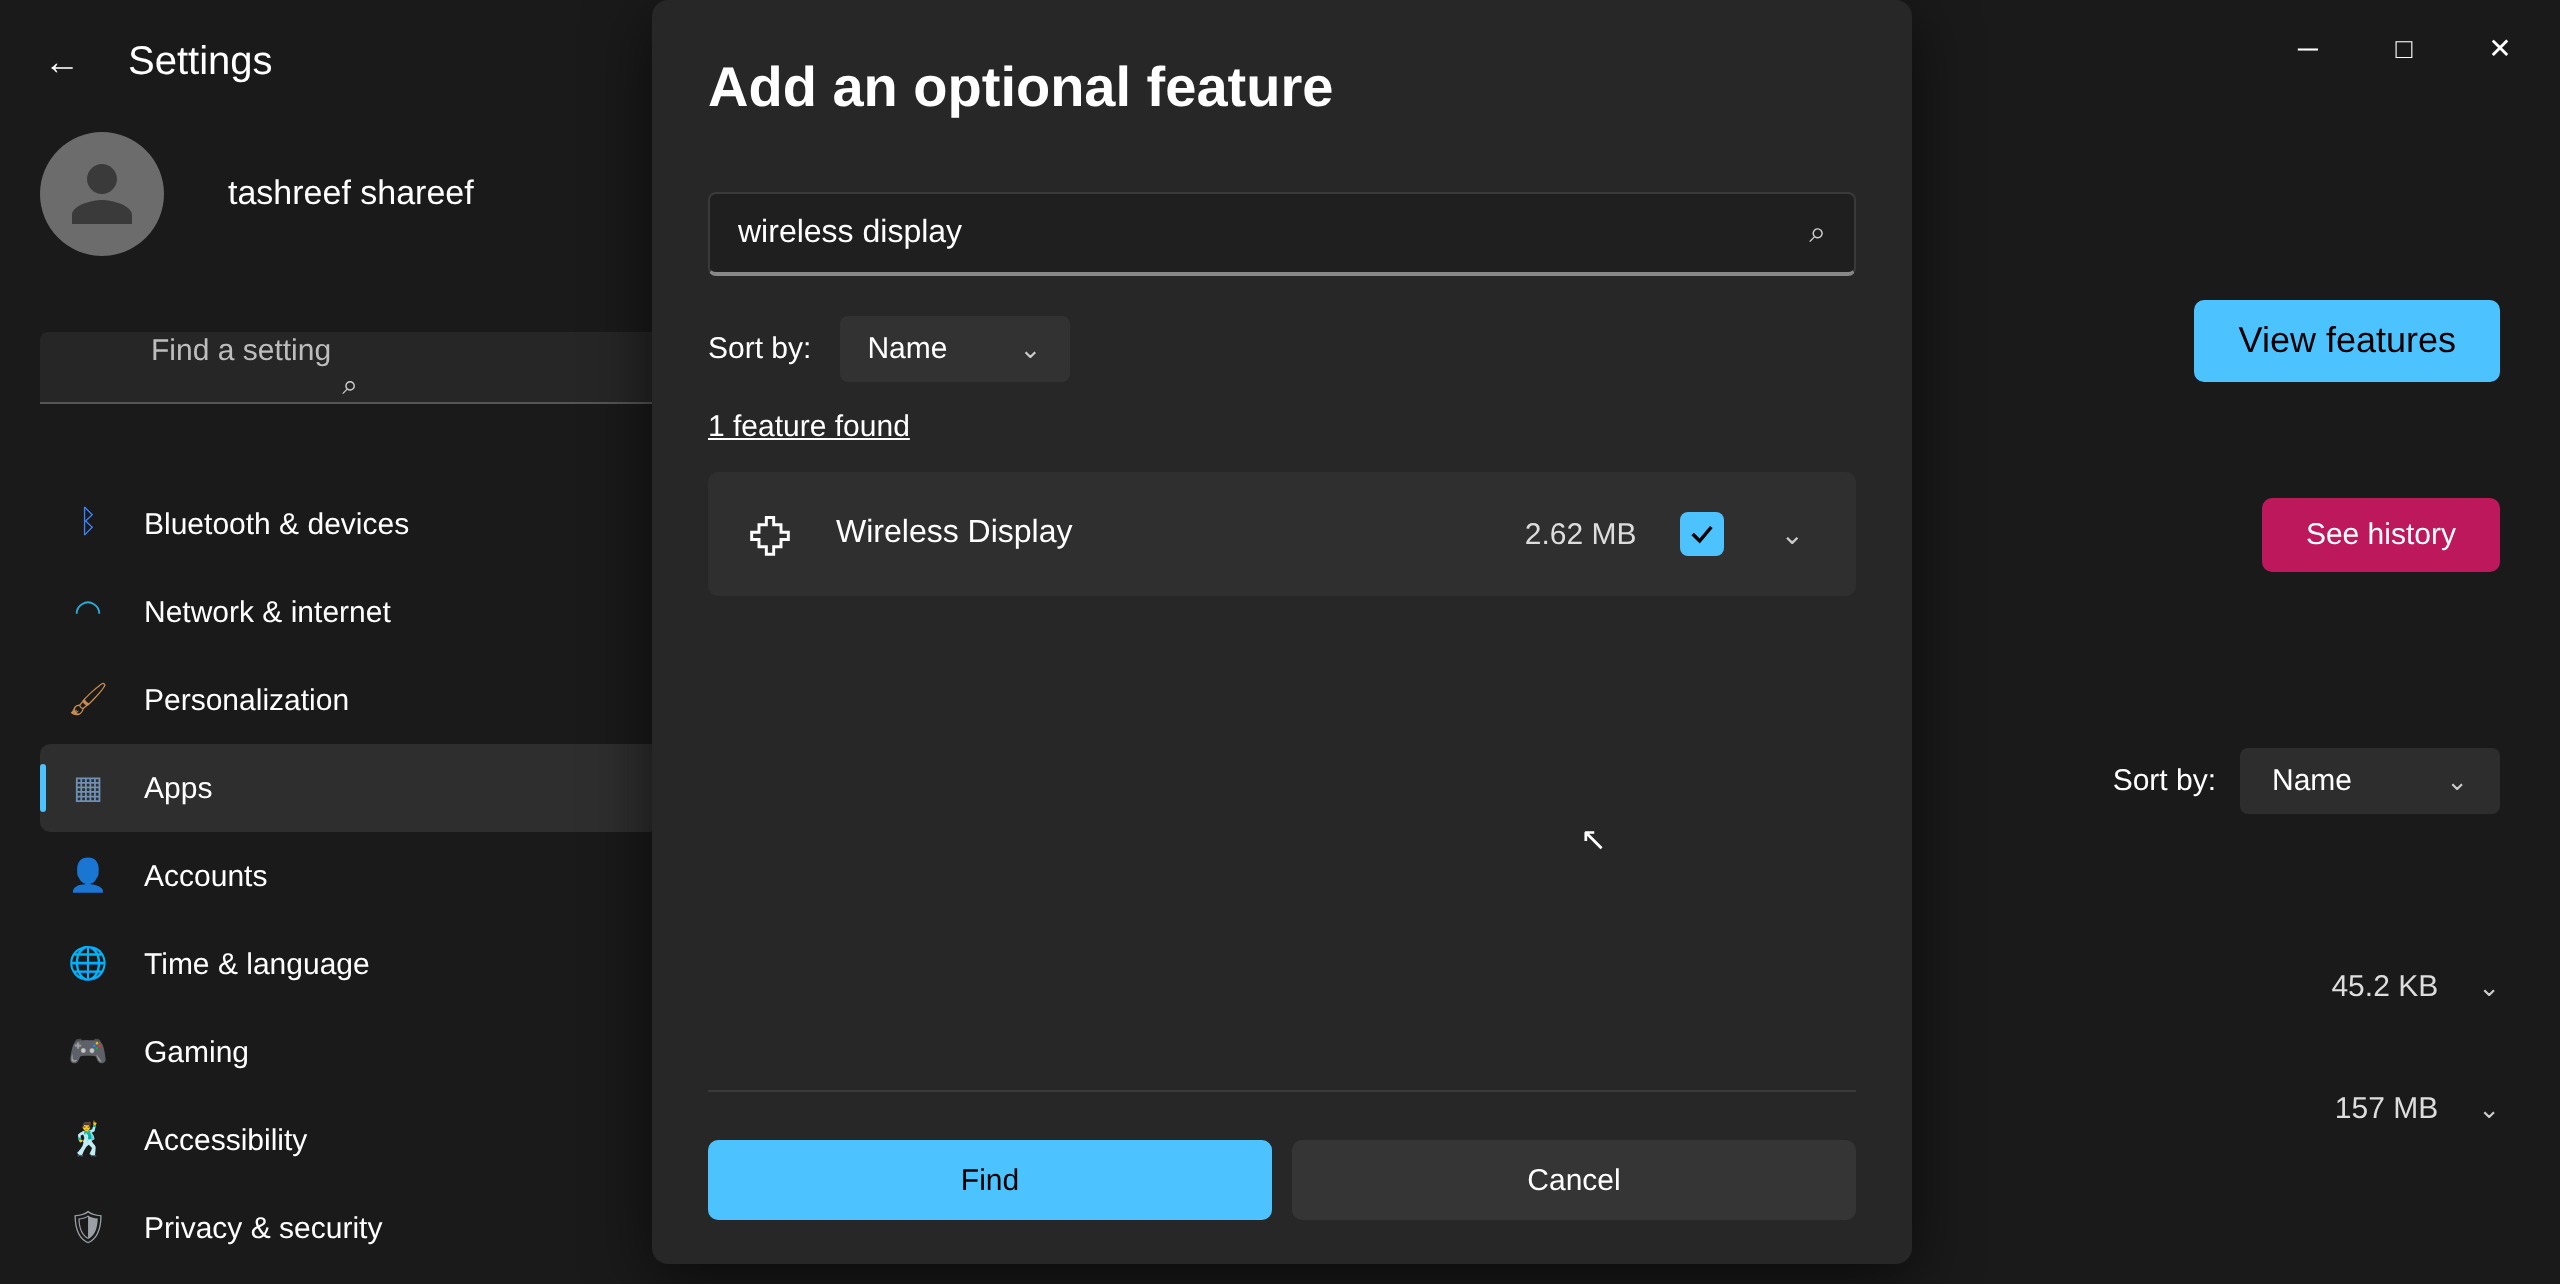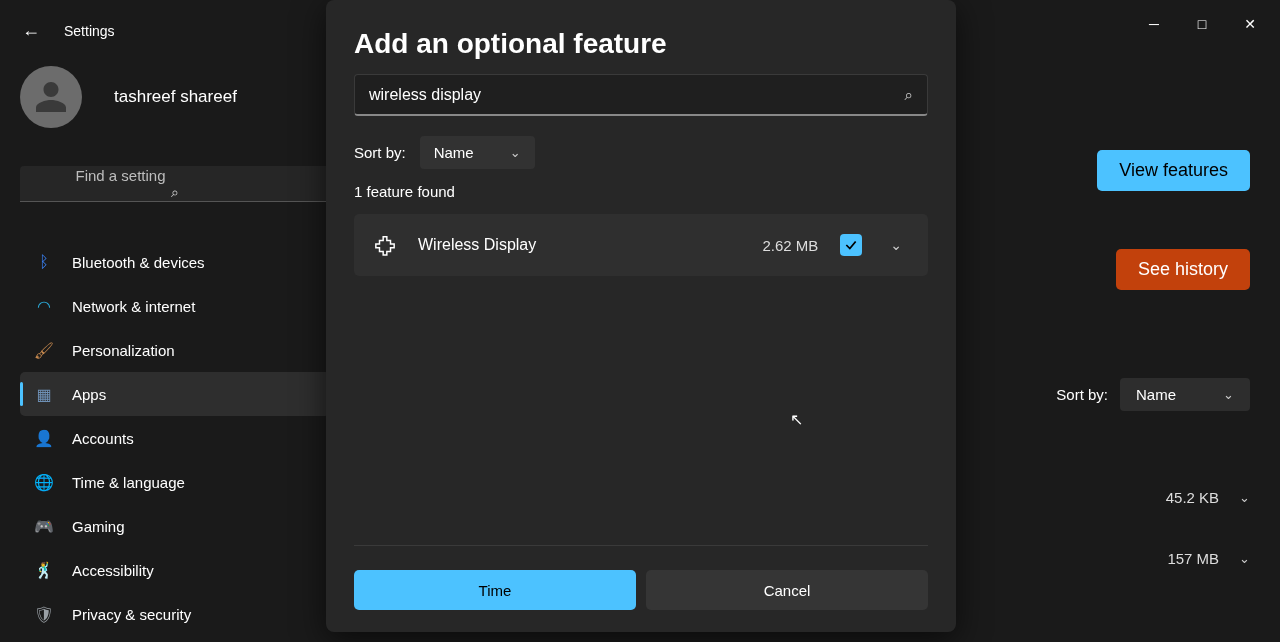--- a/index.html
+++ b/index.html
@@ -5,21 +5,21 @@
 * { margin: 0; padding: 0; box-sizing: border-box; font-family: "Segoe UI", Arial, sans-serif; }
 body { width: 1280px; height: 642px; background: #1a1a1a; color: #ffffff; overflow: hidden; position: relative; }
 
 
 .titlebar { position: absolute; top: 0; right: 0; display: flex; gap: 24px; padding: 12px 18px; }
 .titlebar-btn { width: 24px; height: 24px; display: flex; align-items: center; justify-content: center; cursor: pointer; font-size: 14px; }
 
 
 .header { position: absolute; top: 20px; left: 22px; display: flex; align-items: center; gap: 24px; }
 .back-btn { font-size: 18px; color: #fff; cursor: pointer; }
-.header-title { font-size: 14px; color: #fff; }
+.header-title { font-size: 20px; color: #fff; }
 
 
 .user { position: absolute; top: 66px; left: 20px; display: flex; align-items: center; gap: 32px; }
 .avatar { width: 62px; height: 62px; border-radius: 50%; background: #6c6c6c; display: flex; align-items: center; justify-content: center; }
 .avatar svg { width: 36px; height: 36px; fill: #3a3a3a; }
 .username { font-size: 17px; color: #fff; }
 
 
 .find-setting { position: absolute; top: 166px; left: 20px; width: 310px; height: 36px; background: #262626; border-bottom: 1px solid #555; display: flex; align-items: center; padding: 0 10px; border-radius: 4px 4px 0 0; flex-direction: column; }
 .find-setting input { flex: 1; background: transparent; border: none; color: #fff; font-size: 15px; outline: none; }
@@ -29,36 +29,36 @@
 
 .nav { position: absolute; top: 240px; left: 20px; width: 310px; display: flex; flex-direction: column; gap: 0; }
 .nav-item { display: flex; align-items: center; gap: 18px; padding: 12px 14px; border-radius: 5px; cursor: pointer; font-size: 15px; }
 .nav-item.active { background: #2e2e2e; position: relative; }
 .nav-item.active::before { content: ""; position: absolute; left: 0; top: 10px; bottom: 10px; width: 3px; background: #4cc2ff; border-radius: 2px; }
 .nav-icon { width: 20px; height: 20px; display: flex; align-items: center; justify-content: center; font-size: 16px; }
 
 
 .bg-right { position: absolute; top: 150px; right: 30px; width: 280px; display: flex; flex-direction: column; gap: 18px; align-items: flex-end; }
 .btn-primary-bg { background: #4cc2ff; color: #000; padding: 10px 22px; border-radius: 5px; font-size: 18px; cursor: pointer; border: none; }
-.btn-secondary-bg { background: #c2410c; color: #fff; padding: 10px 22px; border-radius: 5px; font-size: 18px; cursor: pointer; border: none; margin-top: 40px; }
+.btn-secondary-bg { background: #be185d; color: #fff; padding: 10px 22px; border-radius: 5px; font-size: 15px; cursor: pointer; border: none; margin-top: 40px; }
 .bg-sort { display: flex; align-items: center; gap: 12px; margin-top: 70px; font-size: 15px; }
 .bg-sort-sel { background: #2d2d2d; padding: 8px 16px; border-radius: 4px; display: flex; align-items: center; gap: 24px; cursor: pointer; width: 130px; justify-content: space-between; }
 .bg-row { display: flex; align-items: center; gap: 20px; font-size: 15px; color: #ddd; margin-top: 60px; width: 240px; justify-content: flex-end; }
 .bg-row2 { margin-top: 26px; }
 .chev { color: #ccc; font-size: 13px; }
 
 
 .modal { position: absolute; top: 0; left: 326px; width: 630px; height: 632px; background: #272727; border-radius: 8px; box-shadow: 0 8px 32px rgba(0,0,0,0.6); display: flex; flex-direction: column; padding: 28px 28px 0 28px; }
-.modal-title { font-size: 28px; font-weight: 600; margin-bottom: 14px; }
+.modal-title { font-size: 28px; font-weight: 600; margin-bottom: 36px; }
 .modal-search { background: #1f1f1f; border: 1px solid #3a3a3a; border-bottom: 2px solid #888; border-radius: 4px; display: flex; align-items: center; padding: 0 14px; height: 42px; margin-bottom: 20px; }
 .modal-search input { flex: 1; background: transparent; border: none; color: #fff; font-size: 16px; outline: none; }
 .modal-search .srch { color: #ccc; font-size: 15px; }
 .modal-sort { display: flex; align-items: center; gap: 14px; margin-bottom: 14px; font-size: 15px; }
 .modal-sort-sel { background: #323232; padding: 8px 14px; border-radius: 4px; display: flex; align-items: center; gap: 36px; cursor: pointer; }
-.found-text { font-size: 15px; margin-bottom: 14px; }
+.found-text { font-size: 15px; margin-bottom: 14px; text-decoration: underline; }
 .feature-row { background: #2f2f2f; border-radius: 5px; padding: 20px 20px; display: flex; align-items: center; gap: 22px; }
 .feature-icon { width: 22px; height: 22px; }
 .feature-name { flex: 1; font-size: 16px; }
 .feature-size { font-size: 15px; color: #ddd; }
 .checkbox { width: 22px; height: 22px; background: #4cc2ff; border-radius: 4px; display: flex; align-items: center; justify-content: center; cursor: pointer; }
 .checkbox svg { width: 14px; height: 14px; stroke: #000; stroke-width: 3; fill: none; }
 .expand-chev { color: #ccc; font-size: 14px; cursor: pointer; padding: 0 6px; }
 .modal-divider { border: none; border-top: 1px solid #3a3a3a; margin-top: auto; }
 .modal-footer { display: flex; gap: 10px; padding: 24px 0 22px 0; }
 .modal-footer button { flex: 1; height: 40px; border-radius: 5px; font-size: 15px; cursor: pointer; border: none; }
@@ -185,18 +185,18 @@
         </svg>
     </div>
     <div class="expand-chev">
       <span>⌄</span>
     </div>
   </div>
 
   <hr class="modal-divider">
 
   <div class="modal-footer">
-    <button class="btn-next">Time</button>
+    <button class="btn-next">Find</button>
     <button class="btn-cancel">Cancel</button>
   </div>
 </div>
 
 <div class="cursor">↖</div>
 
 </body></html>

